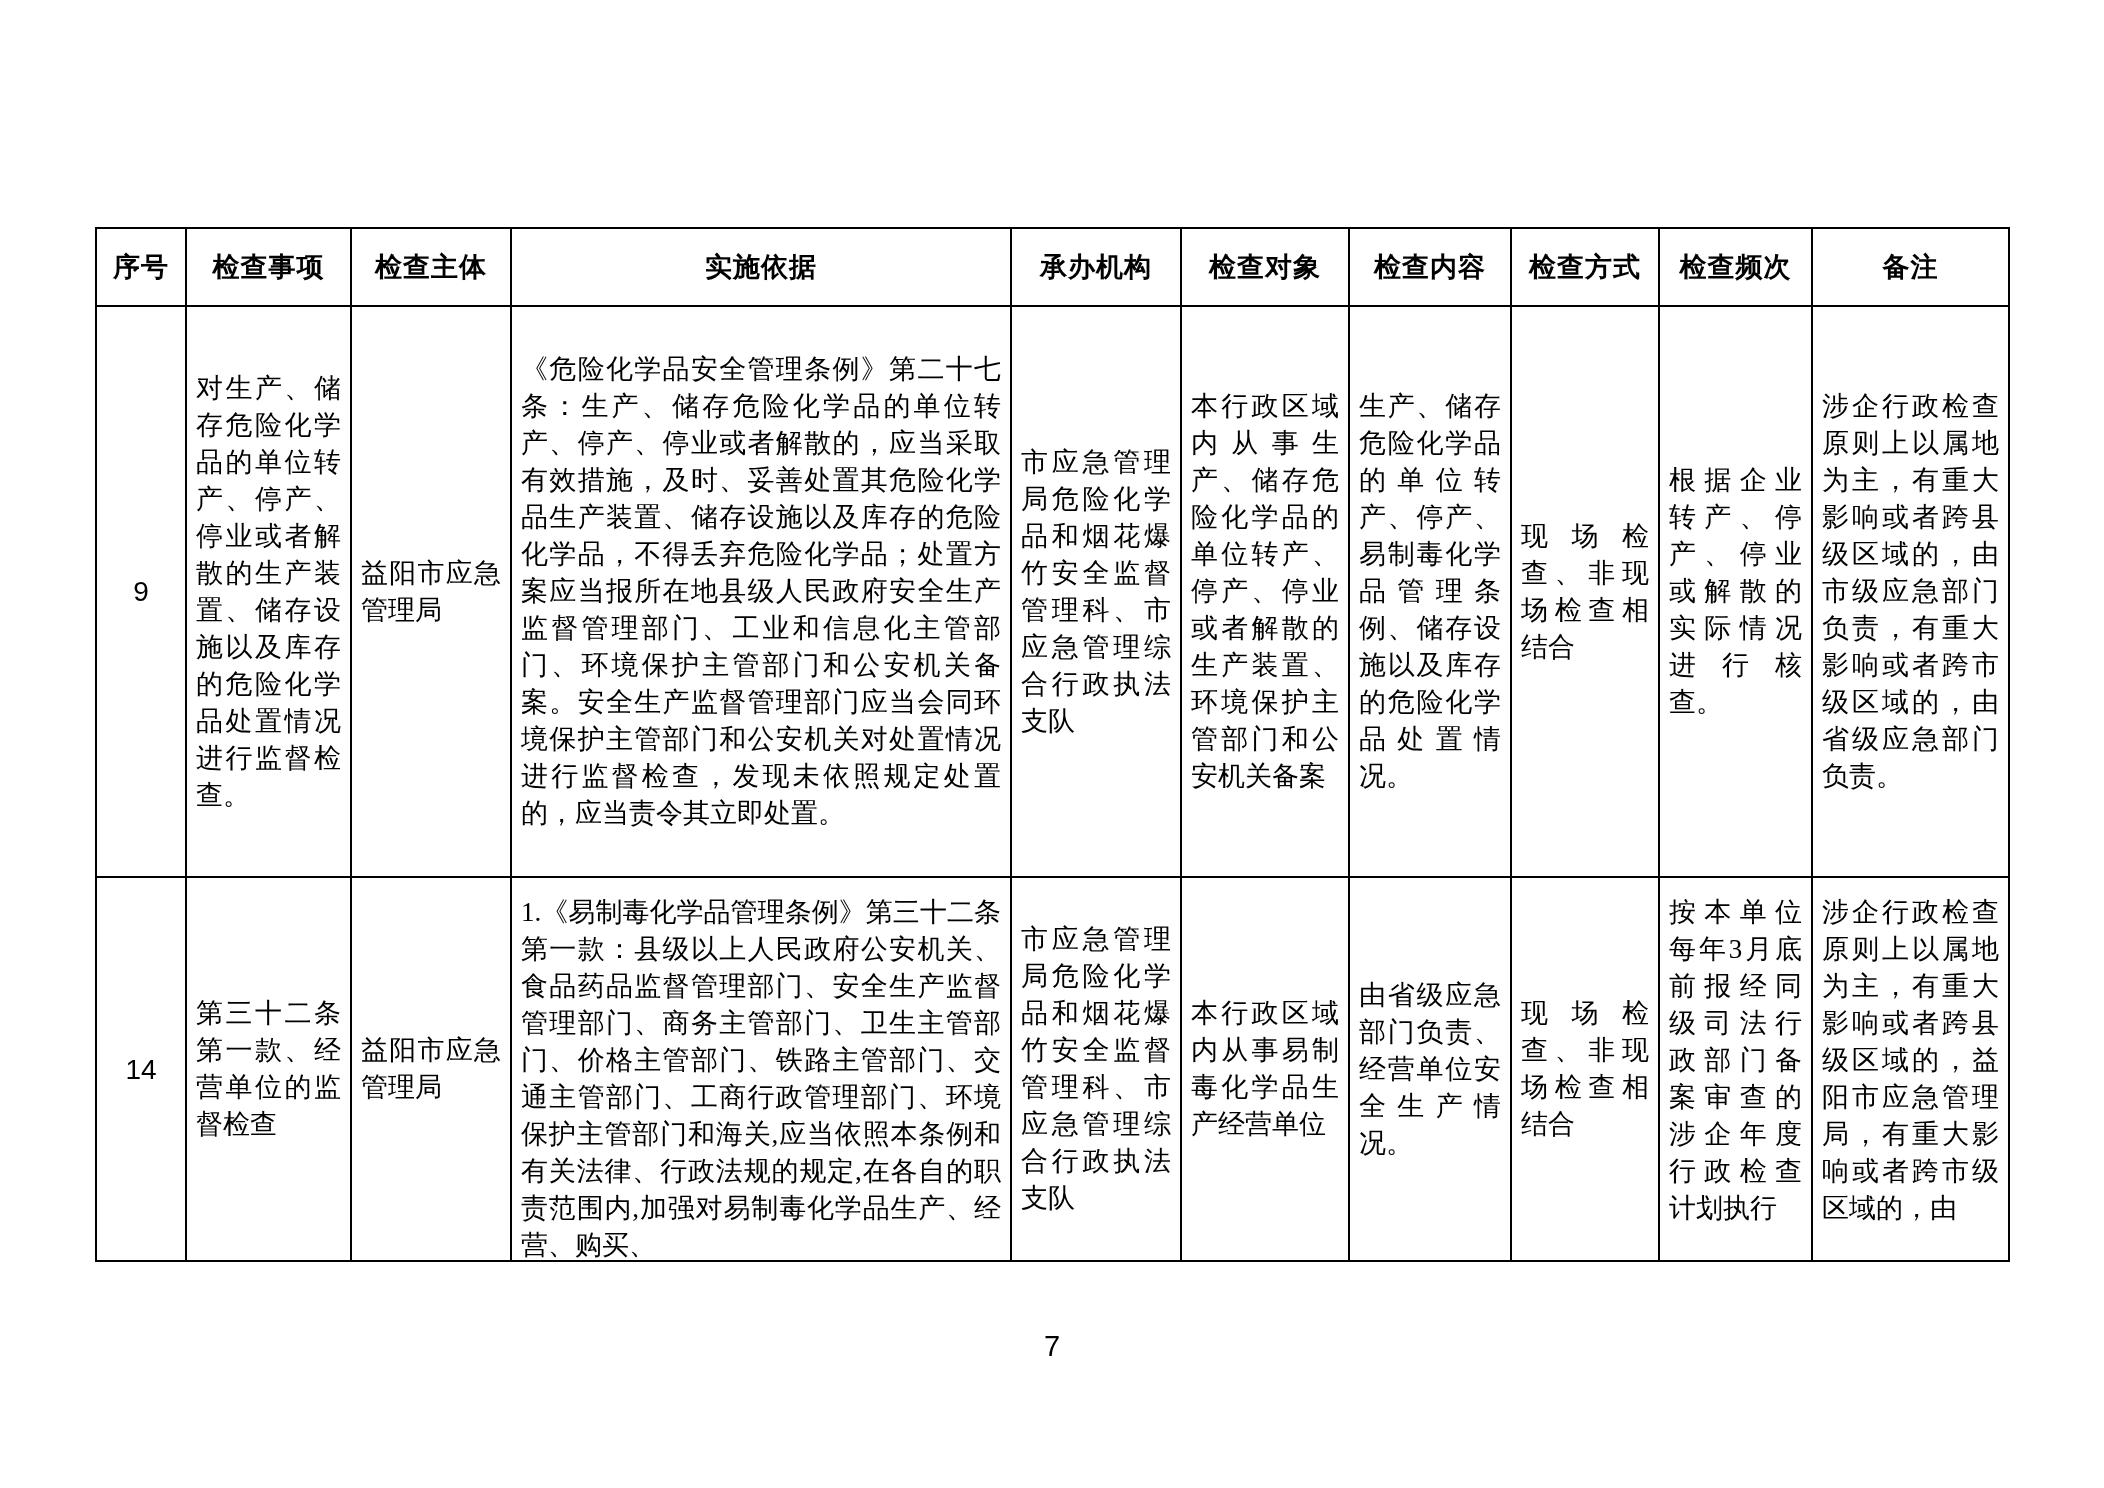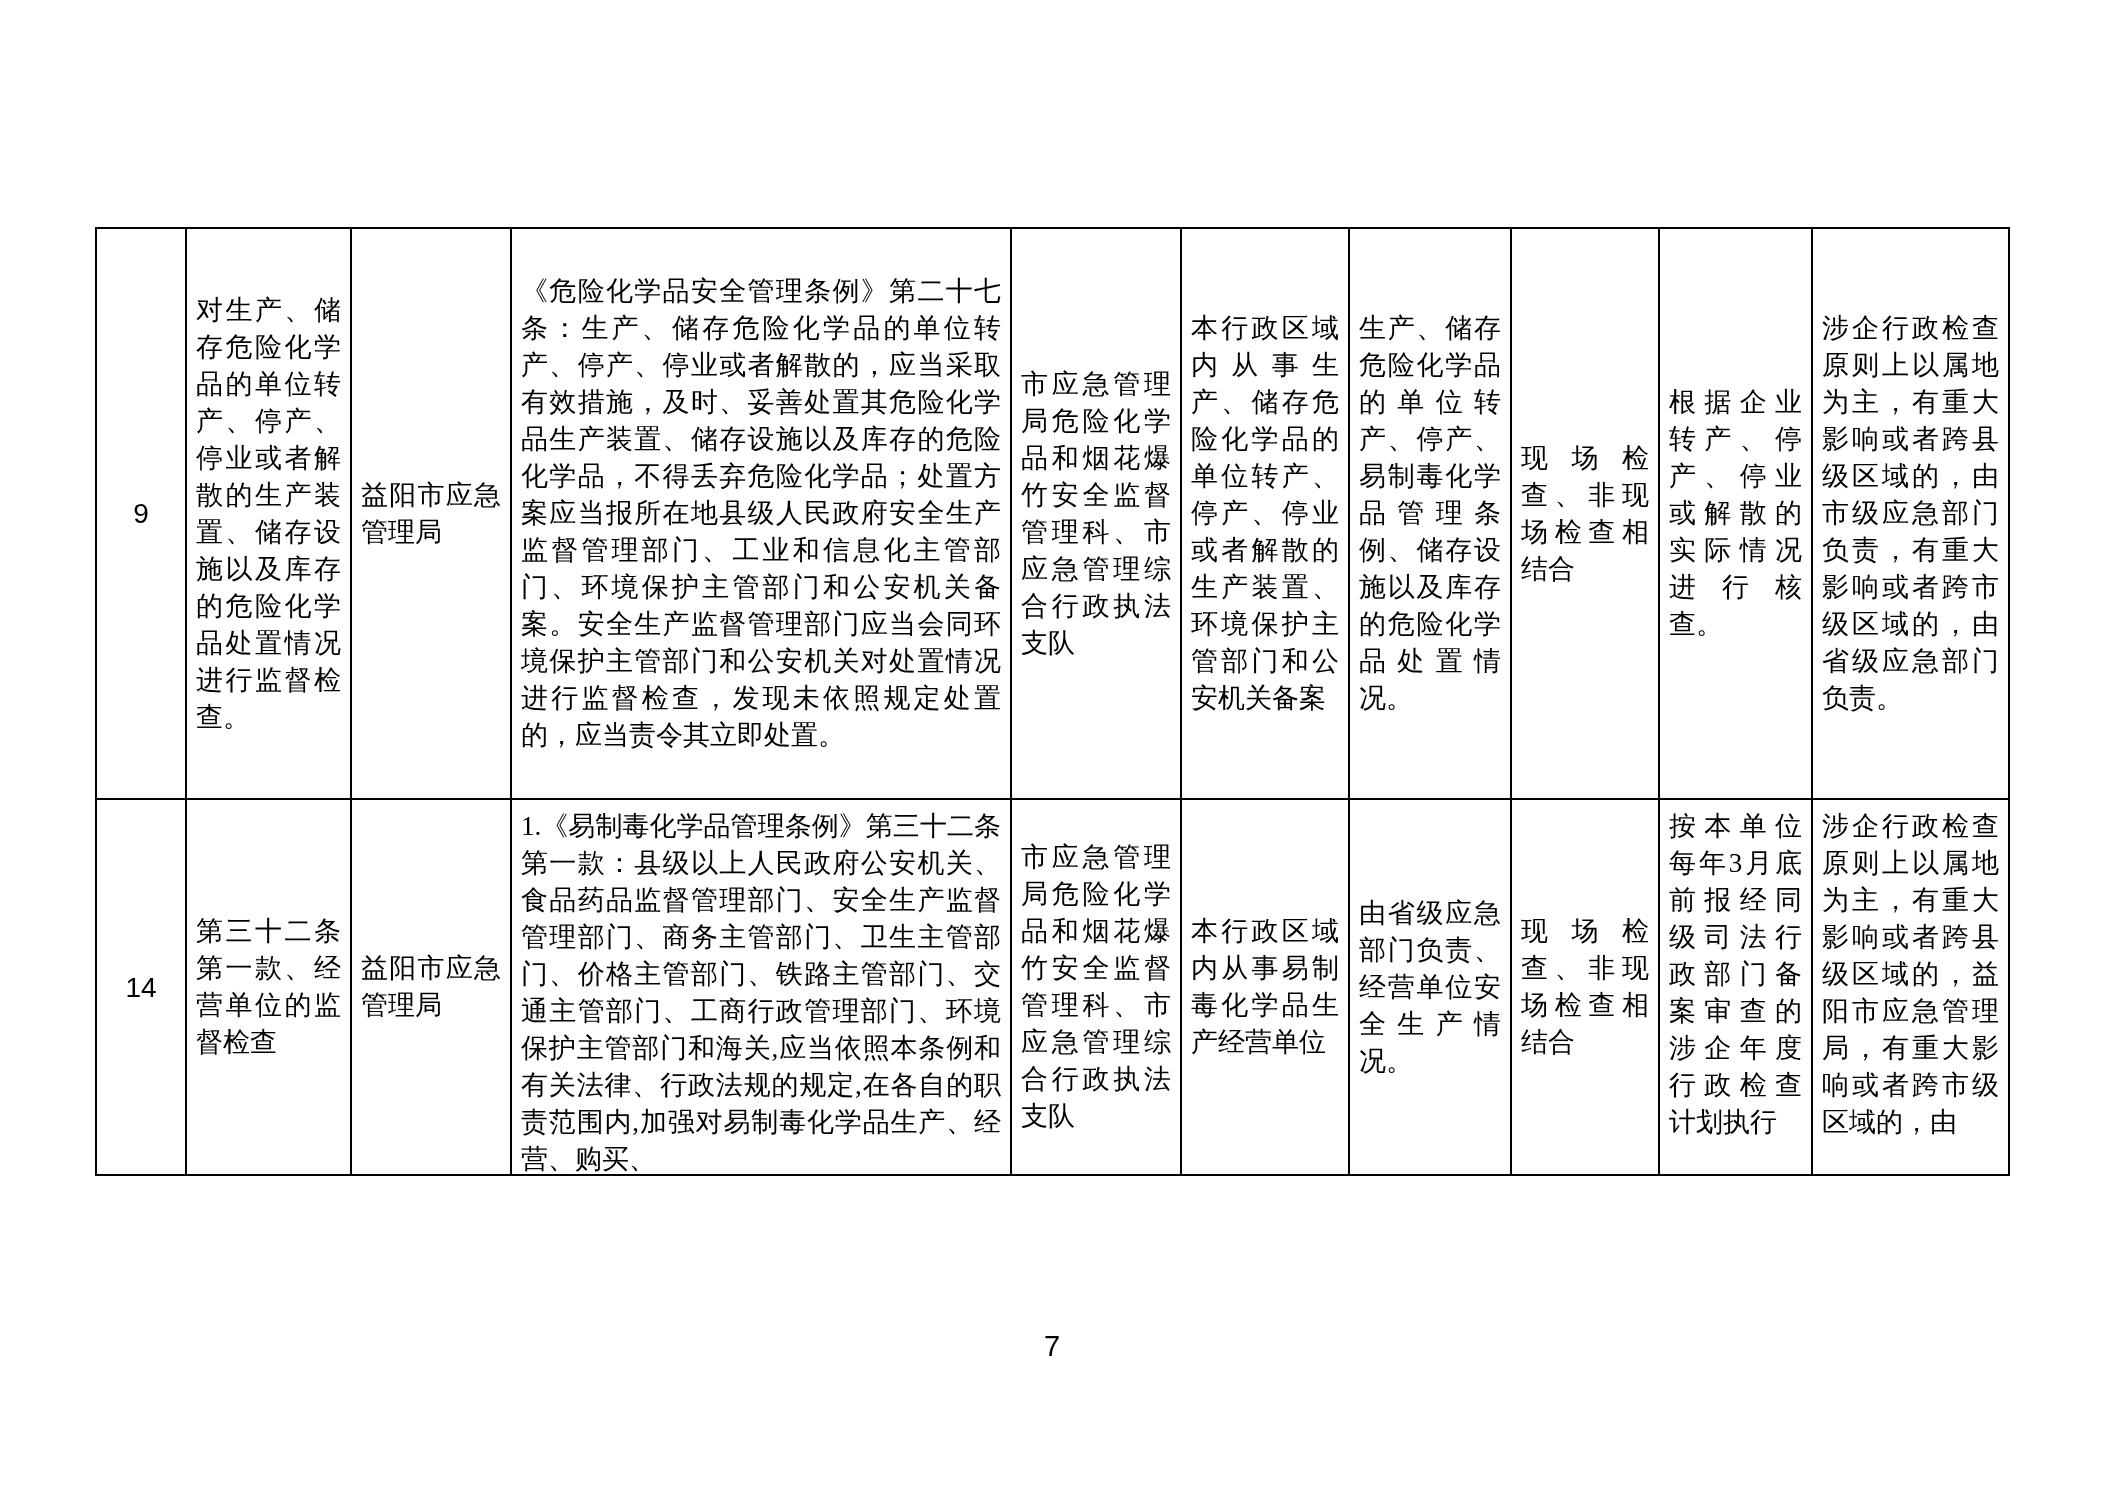--- a/index.html
+++ b/index.html
@@ -43,21 +43,21 @@
     letter-spacing: 1px;
   }
   .cw {
     display: flex;
     flex-direction: column;
     justify-content: center;
     overflow: hidden;
   }
   .r9 .cw  { height: 569px; }
   .r10 .cw { height: 366px; }
-  .cw.top { justify-content: flex-start; padding-top: 8px; }
+  .cw.top { justify-content: flex-start; padding-top: 16px; }
   .jt {
     text-align: justify;
     text-justify: inter-character;
   }
   .seq {
     text-align: center;
     font-family: "Liberation Sans", sans-serif;
     font-size: 28px;
   }
   .page-num {
@@ -83,20 +83,32 @@
       <col style="width:500px">
       <col style="width:170px">
       <col style="width:168px">
       <col style="width:162px">
       <col style="width:148px">
       <col style="width:153px">
       <col style="width:197px">
     </colgroup>
 
     <tbody>
+        <tr>
+      <td class="hdr">序号</td>
+      <td class="hdr">检查事项</td>
+      <td class="hdr">检查主体</td>
+      <td class="hdr">实施依据</td>
+      <td class="hdr">承办机构</td>
+      <td class="hdr">检查对象</td>
+      <td class="hdr">检查内容</td>
+      <td class="hdr">检查方式</td>
+      <td class="hdr">检查频次</td>
+      <td class="hdr">备注</td>
+    </tr>
 
     <tr class="r9">
       <td>
             <div class="cw">
               <div class="seq">9</div>
             </div>
           </td>
       <td>
             <div class="cw">
               <div class="jt">对生产、储存危险化学品的单位转产、停产、停业或者解散的生产装置、储存设施以及库存的危险化学品处置情况进行监督检查。</div>

